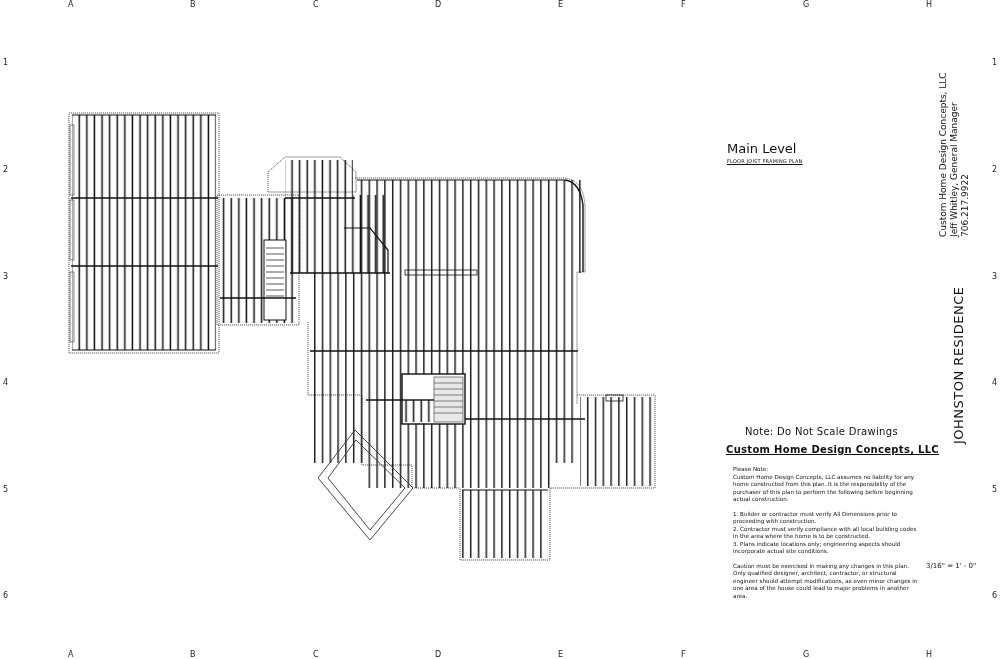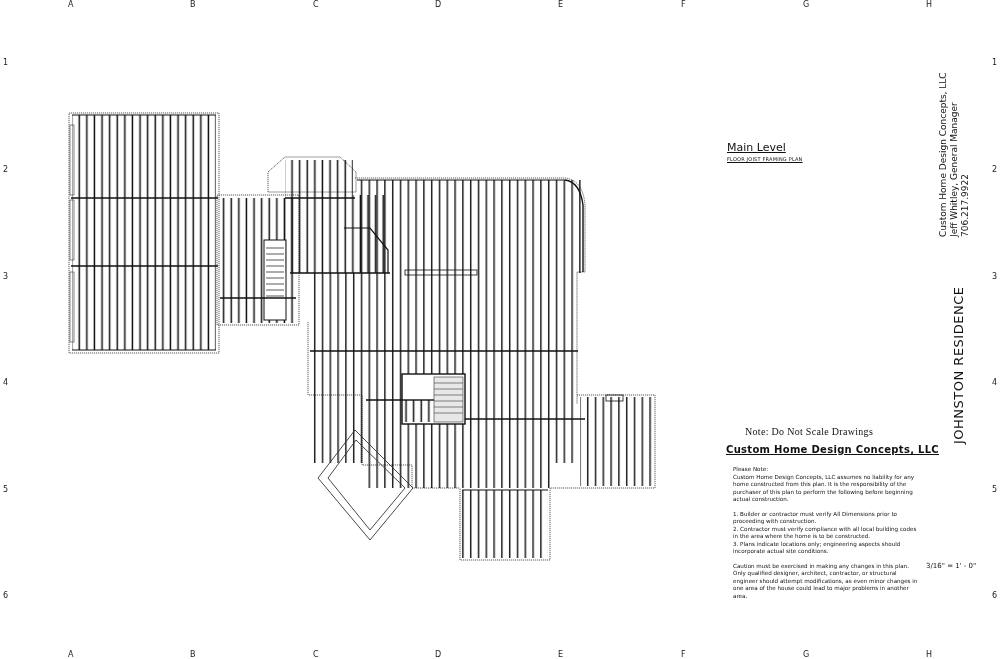--- a/index.html
+++ b/index.html
@@ -1,22 +1,22 @@
 <!DOCTYPE html>
 <html><head>
 <meta charset="utf-8">
 <style>
   html, body { margin: 0; padding: 0; background: #ffffff; }
   body { width: 1000px; height: 659px; position: relative; overflow: hidden; font-family: "DejaVu Sans", sans-serif; color: #111; }
   .grid-label { position: absolute; font-size: 8px; color: #222; }
   .plan { position: absolute; left: 0; top: 0; }
   .title-block { position: absolute; left: 727px; top: 141px; }
-  .title-main { font-size: 11px; text-decoration: underline; }
+  .title-main { font-size: 13px; }
   .title-sub { font-size: 5px; text-decoration: underline; letter-spacing: 0.2px; margin-top: 2px; }
-  .note-head { position: absolute; left: 745px; top: 426px; font-size: 10px; letter-spacing: 0.3px; font-family: Liberation Serif, serif; }
+  .note-head { position: absolute; left: 745px; top: 426px; font-size: 10px; letter-spacing: 0.3px; }
   .company { position: absolute; left: 726px; top: 444px; font-size: 10px; text-decoration: underline; letter-spacing: 0.3px; font-weight: bold; }
   .notes { position: absolute; left: 733px; top: 466px; width: 190px; font-size: 5.6px; line-height: 7.5px; }
   .notes p { margin: 0 0 7px 0; }
   .rot { position: absolute; transform: rotate(-90deg); transform-origin: left top; white-space: nowrap; }
   .contact { left: 938px; top: 237px; font-size: 9px; line-height: 11px; }
   .project { left: 951px; top: 444px; font-size: 13px; letter-spacing: 0.5px; }
   .scale { position: absolute; left: 926px; top: 562px; font-size: 7px; }
 </style>
 </head>
 <body>

